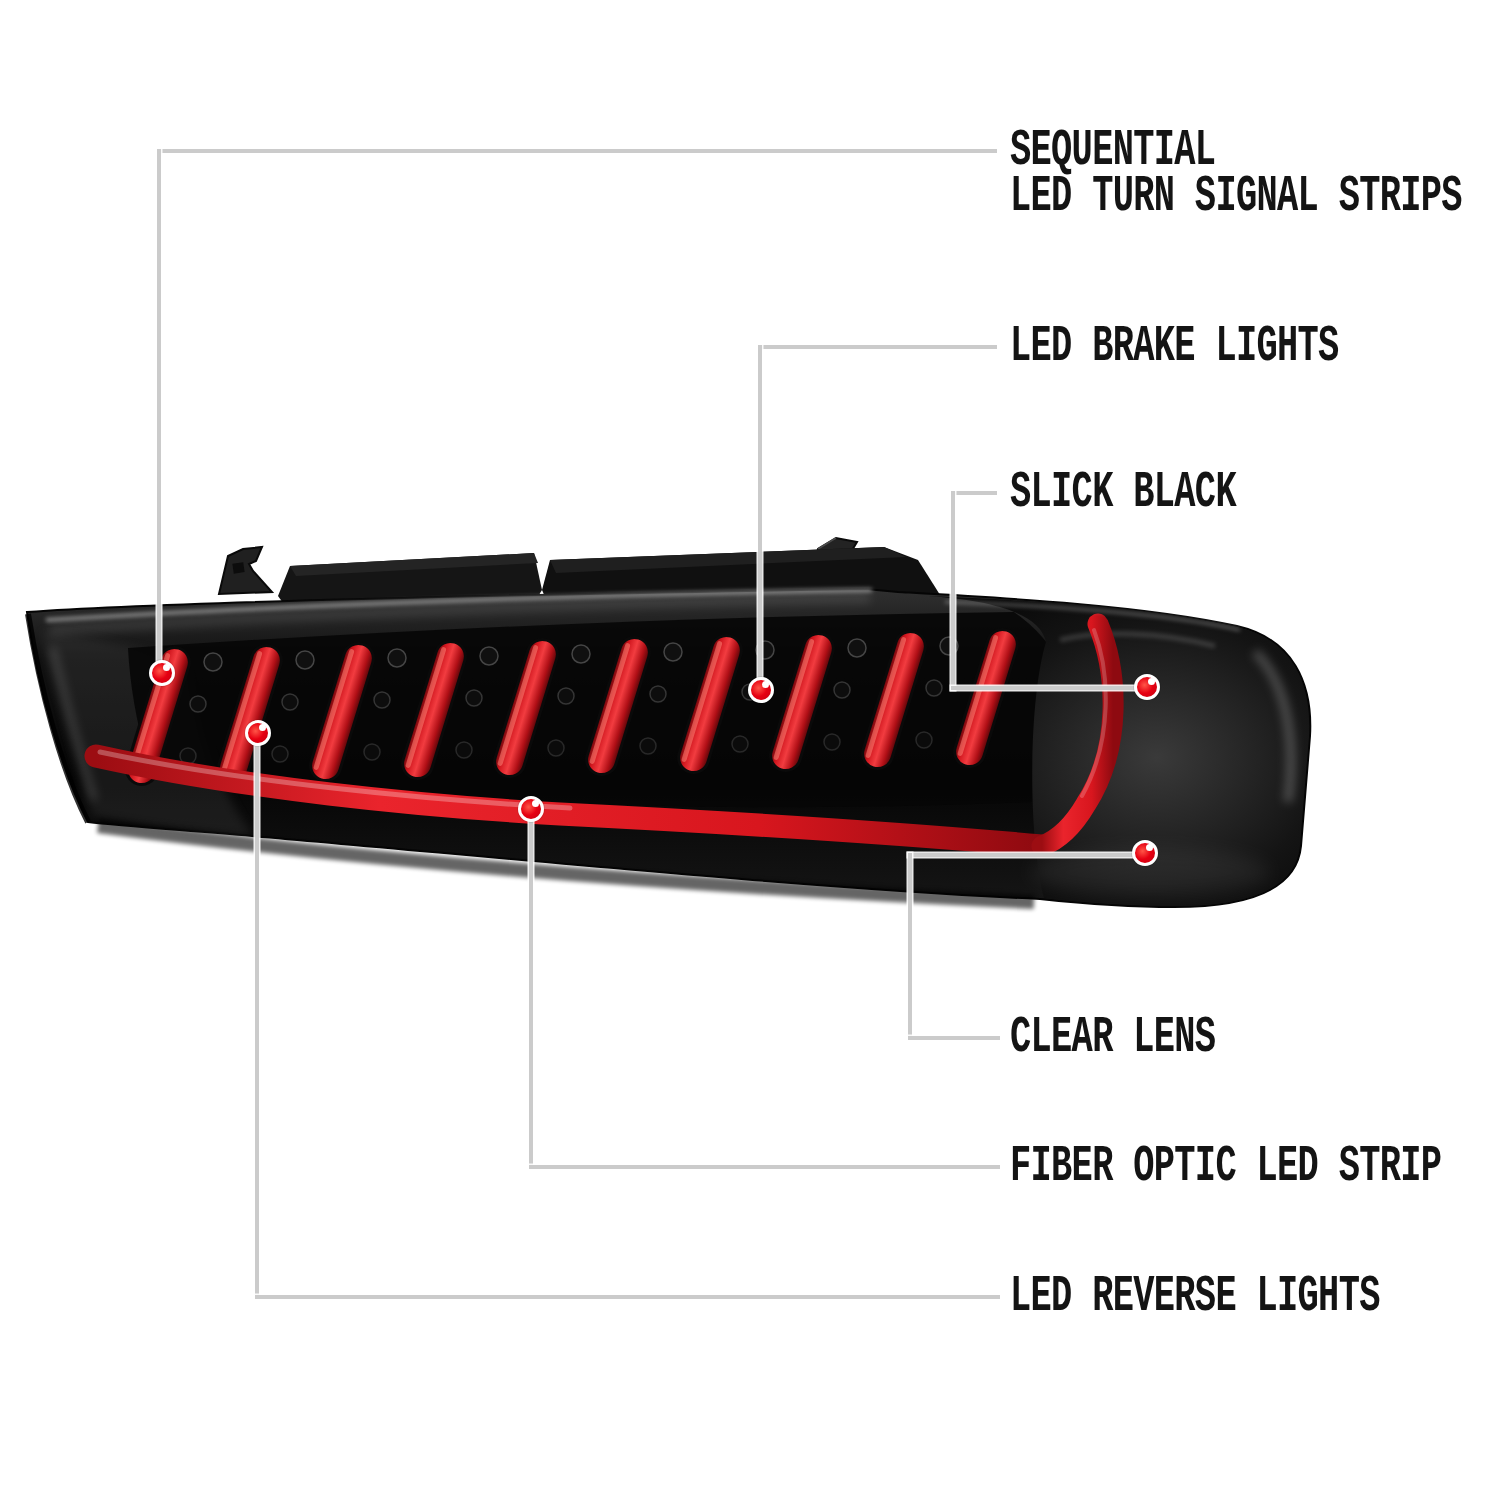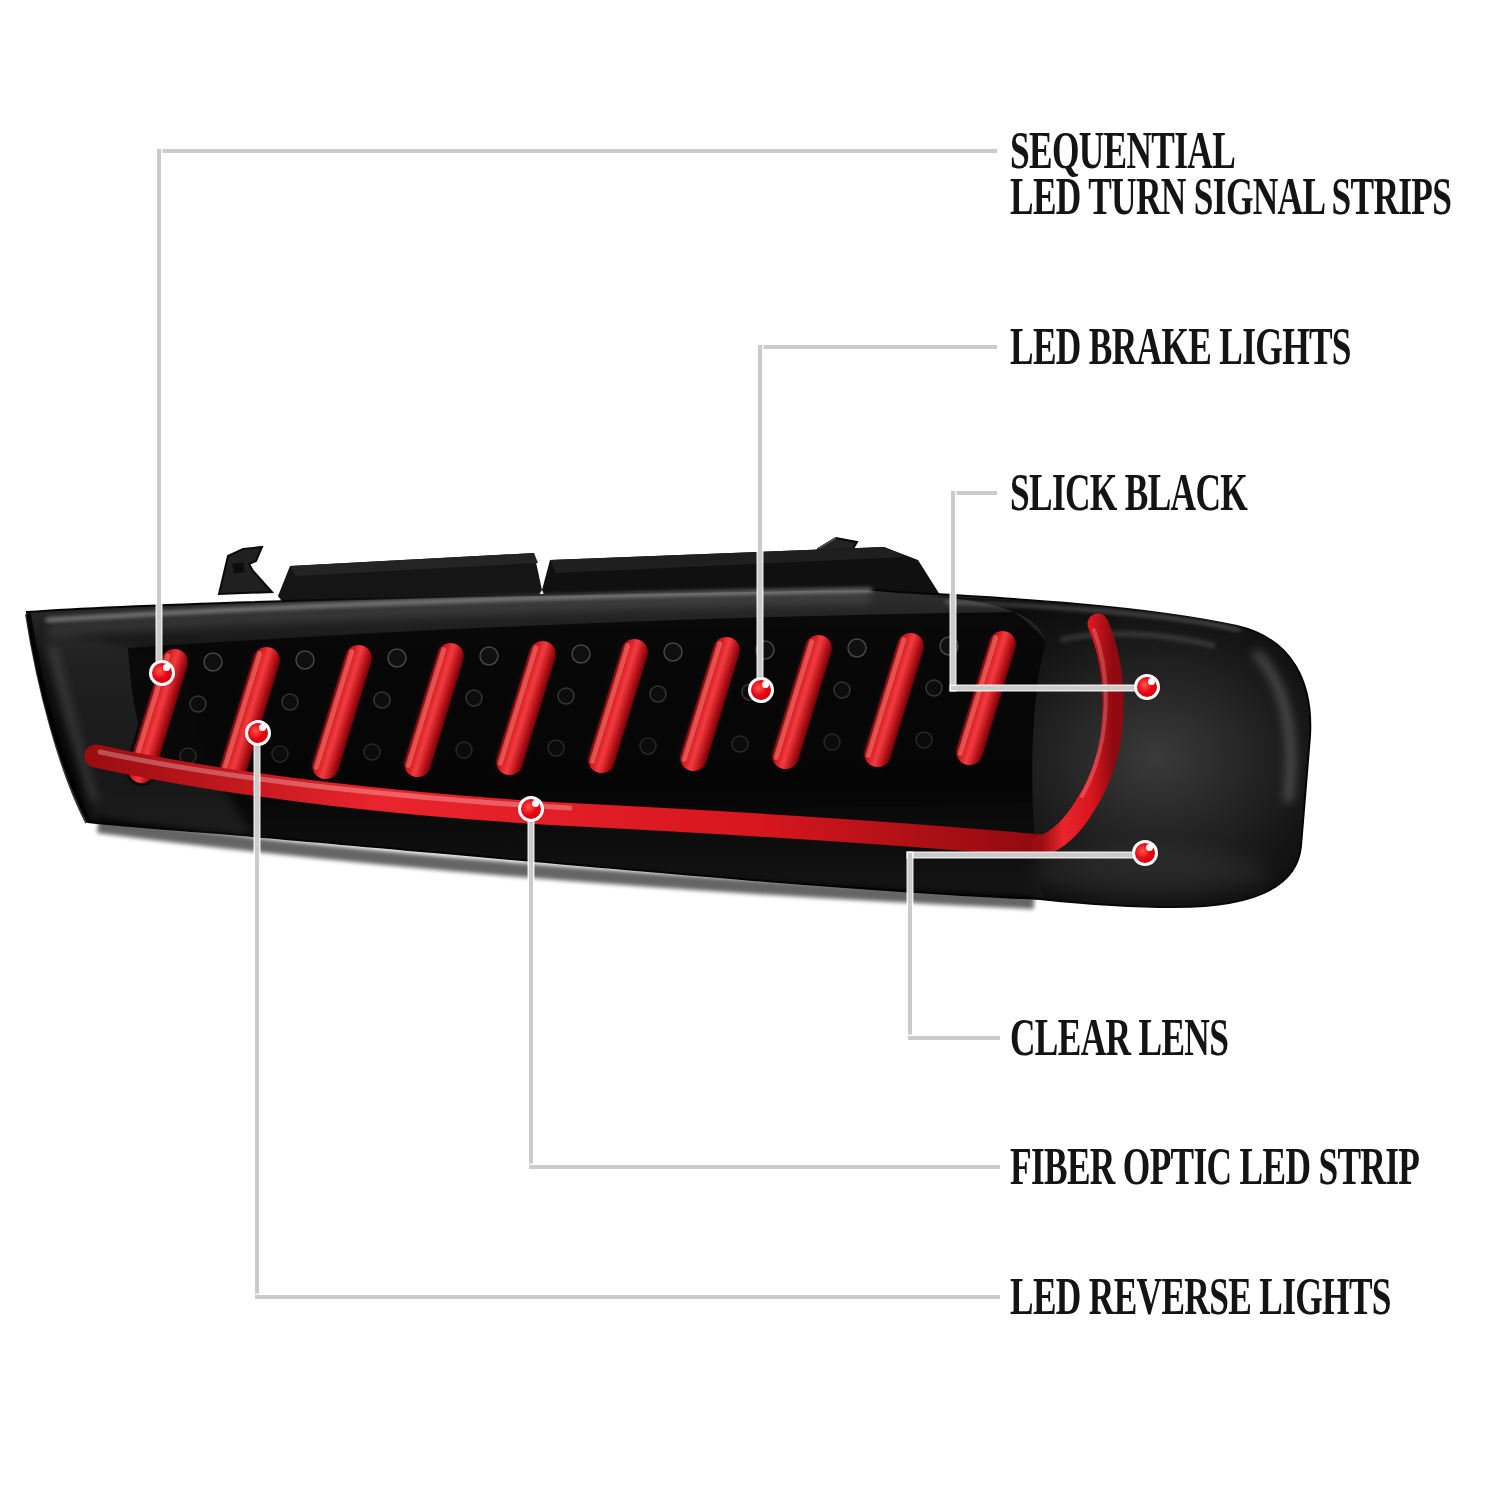--- a/index.html
+++ b/index.html
@@ -1,17 +1,17 @@
 <!DOCTYPE html>
 <html><head>
 <meta charset="utf-8">
 <style>
   html,body{margin:0;padding:0;background:#ffffff;}
   .stage{position:relative;width:1500px;height:1500px;background:#ffffff;overflow:hidden;
-         font-family:Liberation Serif, serif;}
+         font-family:Liberation Mono, monospace;}
   .stage svg{position:absolute;left:0;top:0;z-index:1;}
 
   
   .line{position:absolute;background:#cbcbcb;box-shadow:0 0 0 1.5px rgba(255,255,255,.9);z-index:2;}
   .line.h{height:4px;}
   .line.v{width:4px;}
 
   
   .dot{position:absolute;width:20px;height:20px;border-radius:50%;
        border:3px solid #ffffff;z-index:3;

